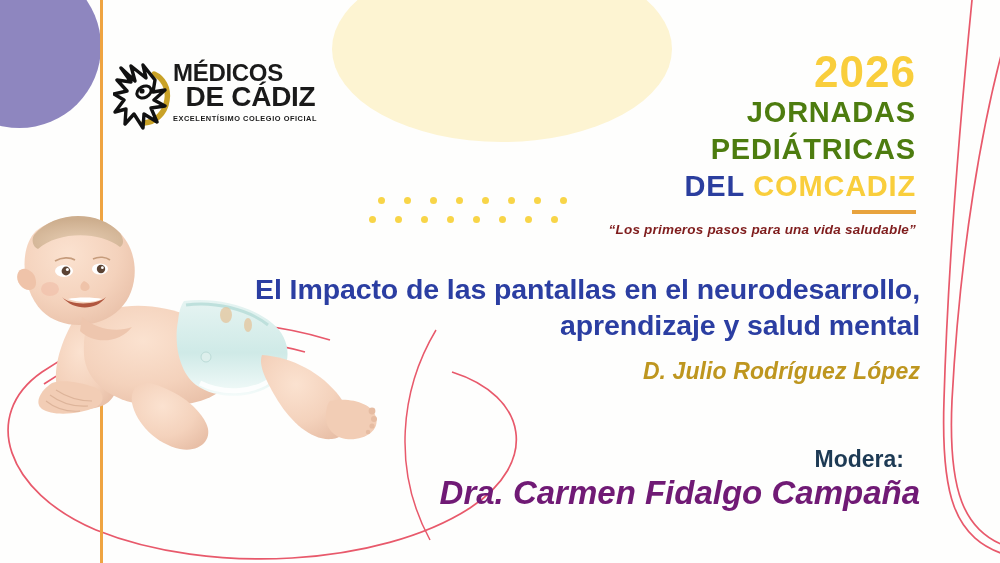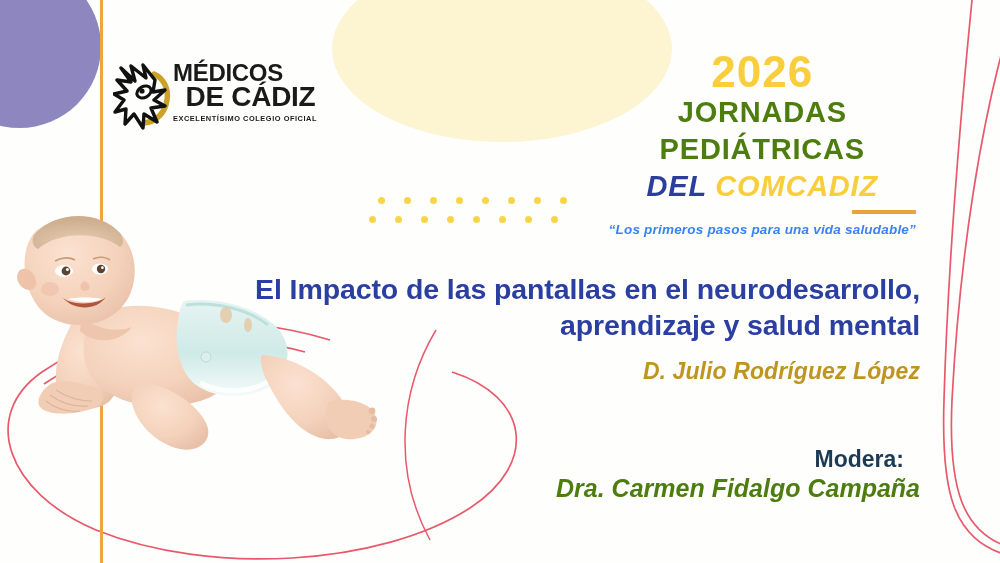--- a/index.html
+++ b/index.html
@@ -39,44 +39,44 @@
   .dots .row{ display:flex; gap:19px; }
   .dots .row.second{ margin-top:12px; margin-left:-9px; }
   .dots i{ display:block; width:7px; height:7px; border-radius:50%; background:#F8D548; }
 
   
   .baby{ position:absolute; left:0; top:205px; width:390px; height:270px; }
 
   
   .headblock{
     position:absolute; right:84px; top:50px;
-    text-align:center;
+    text-align:right;
   }
   .year{
     font-size:44px; font-weight:bold; letter-spacing:1px;
     color:#F9CE3C; line-height:1.0;
   }
   .jornadas, .pediatricas{
     font-size:29px; font-weight:bold; letter-spacing:.8px;
     color:#4d7c0f; line-height:1.28;
   }
   .delline{
     font-size:29px; font-weight:bold; letter-spacing:.8px;
-    line-height:1.28; white-space:nowrap;font-style:italic;
+    line-height:1.28; white-space:nowrap;
   }
   .delline .del{ color:#2B3E9E; }
   .delline .comcadiz{ color:#F9CE3C; }
   .underline{
     width:64px; height:4px; background:#E8A33D;
     margin:5px 0 0 auto;
   }
   .tagline{
     margin-top:8px;
     font-size:13.5px; font-weight:bold; font-style:italic;
-    color:#3b82f6; letter-spacing:.2px; white-space:nowrap;
+    color:#7f1d1d; letter-spacing:.2px; white-space:nowrap;
   }
 
   
   .talk{
     position:absolute; left:150px; top:271px; width:770px;
     text-align:right;
     font-size:28.5px; font-weight:bold; color:#2B3EA2;
     line-height:1.28; letter-spacing:-.1px;
   }
   .speaker{
@@ -85,22 +85,22 @@
     color:#BE961F; letter-spacing:.1px;
   }
 
   
   .modera-label{
     position:absolute; right:96px; top:446px;
     font-size:23px; font-weight:bold; color:#1D3A54;
   }
   .modera-name{
     position:absolute; right:80px; top:474px;
-    font-size:25px; font-style:italic; font-weight:bold;
-    color:#4d7c0f;
+    font-size:33px; font-style:italic; font-weight:bold;
+    color:#701a75;
   }
 
   
   .logo{ position:absolute; left:113px; top:58px; width:215px; height:80px; }
   .logo-mark{ position:absolute; left:0; top:4px; width:62px; height:72px; }
   .logo-text{ position:absolute; left:60px; top:3px; width:155px; }
   .logo-l1,.logo-l2{
     font-weight:bold; color:#1A1A1A; line-height:.96;
     letter-spacing:-.3px;
   }

